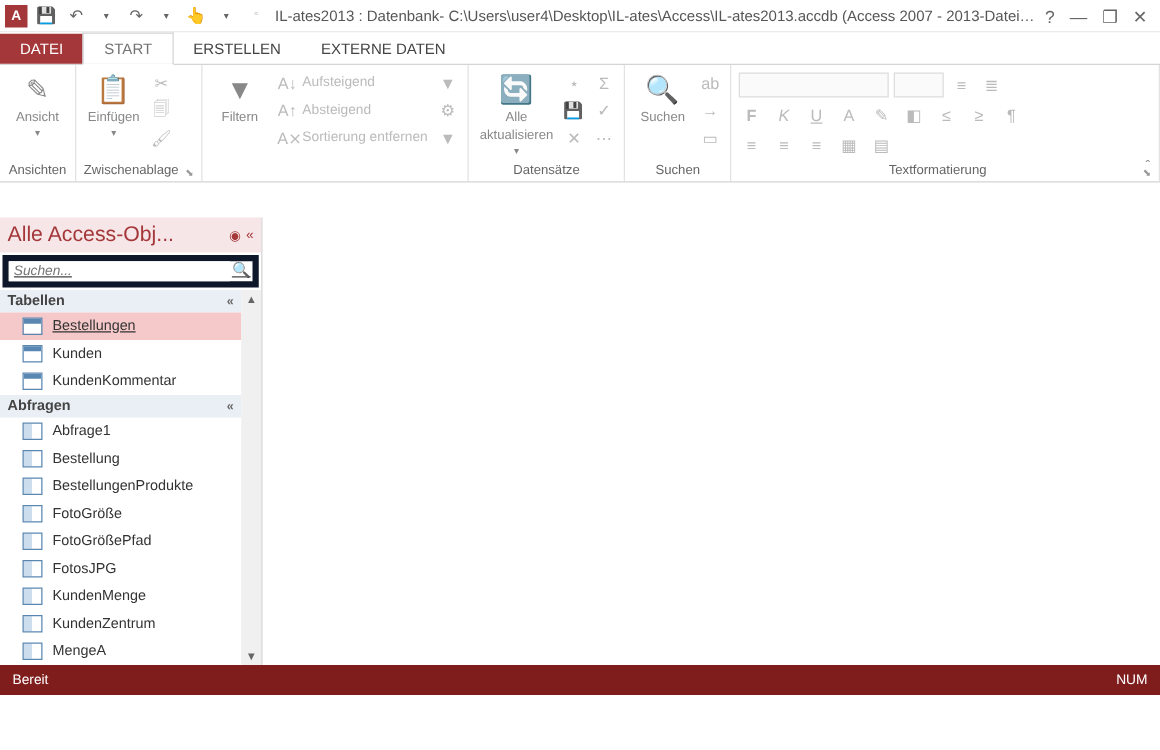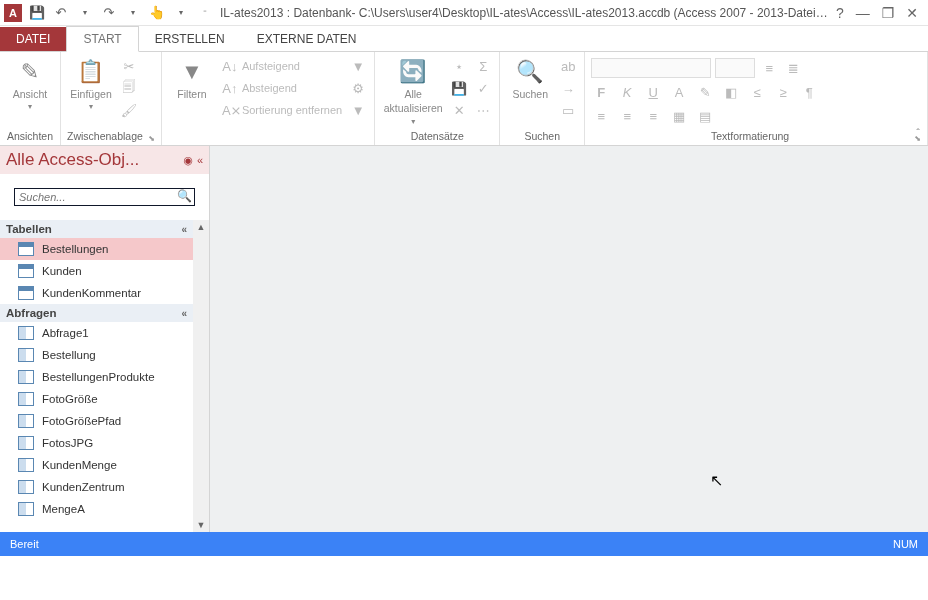--- a/index.html
+++ b/index.html
@@ -28,45 +28,45 @@
 .group-label.dl::after { content: "⬊"; position: absolute; right: 0; bottom: 2px; font-size: 8px; color: #999; }
 .bigbtn { display: flex; flex-direction: column; align-items: center; width: 48px; padding-top: 4px; color: #888; font-size: 10.5px; text-align: center; gap: 2px; }
 .bigbtn .ic { font-size: 22px; height: 28px; display: flex; align-items: center; justify-content: center; }
 .smbtn { display: flex; align-items: center; gap: 4px; color: #bbb; font-size: 11px; height: 20px; padding: 0 2px; white-space: nowrap; }
 .smbtn .ic { width: 16px; text-align: center; font-size: 13px; }
 .col { display: flex; flex-direction: column; gap: 2px; padding-top: 2px; }
 .iconcell { width: 20px; height: 20px; display: flex; align-items: center; justify-content: center; color: #bbb; font-size: 13px; }
 .collapse-caret { position: absolute; right: 8px; bottom: 6px; color: #888; font-size: 11px; }
 
 
-.workspace { display: flex; height: 386px; }
+.workspace { display: flex; height: 386px; align-items: flex-end; }
 .navpane { width: 210px; border-right: 1px solid #d4d4d4; background: #fff; display: flex; flex-direction: column; }
 .nav-header { background: #f7e6e7; padding: 4px 6px; display: flex; align-items: center; justify-content: space-between; }
 .nav-title { color: #a4373a; font-size: 17px; white-space: nowrap; overflow: hidden; text-overflow: ellipsis; flex: 1; }
 .nav-caret { color: #a4373a; font-size: 11px; display: flex; gap: 4px; }
-.nav-search { display: flex; border: 1px solid #0f172a; margin: 14px; }
+.nav-search { display: flex; border: 5px solid #0f172a; margin: 2px; text-decoration: underline; }
 .nav-search input { flex: 1; border: none; font-style: italic; font-size: 11px; padding: 2px 4px; outline: none; color: #999; }
 .nav-search .sicon { width: 18px; text-align: center; color: #3b78b4; font-size: 12px; }
 .nav-body { flex: 1; overflow: hidden; position: relative; }
 .nav-scroll { position: absolute; right: 0; top: 0; bottom: 0; width: 16px; background: #f0f0f0; display: flex; flex-direction: column; align-items: center; }
 .nav-scroll .arr { font-size: 9px; color: #666; padding: 2px; }
 .nav-scroll .thumb { flex: 1; }
 .nav-list { margin-right: 16px; }
 .nav-section { background: #eaeff5; padding: 3px 6px; font-weight: bold; font-size: 11.5px; color: #444; display: flex; justify-content: space-between; align-items: center; }
 .nav-section .chev { font-size: 10px; color: #666; }
 .nav-item { display: flex; align-items: center; gap: 8px; padding: 4px 6px 4px 18px; font-size: 11.5px; color: #333; }
-.nav-item.selected { background: #f5c8ca; }
+.nav-item.selected { background: #f5c8ca; text-decoration: underline; }
 .obj-icon { width: 16px; height: 14px; display: inline-block; }
 .obj-icon.tbl { background: linear-gradient(#fff,#fff); border: 1px solid #5a87b2; box-shadow: inset 0 4px 0 #5a87b2; }
 .obj-icon.qry { border: 1px solid #5a87b2; background: linear-gradient(to right,#cde 50%,#fff 50%); position: relative; }
 .content { flex: 1; background: #eef0f1; position: relative; }
 .cursor { position: absolute; left: 500px; top: 325px; font-size: 16px; color: #000; }
 
 
-.statusbar { height: 20px; background: #3b82f6; color: #fff; display: flex; align-items: center; padding: 12px 10px; font-size: 11px; justify-content: space-between; }
+.statusbar { height: 20px; background: #7f1d1d; color: #fff; display: flex; align-items: center; padding: 12px 10px; font-size: 11px; justify-content: space-between; }
 </style>
 </head>
 <body>
 
 <div class="titlebar">
   <div class="qat">
     <span class="qat-icon app-icon">A</span>
     <span class="qat-icon">💾</span>
     <span class="qat-icon">↶</span>
     <span class="qat-icon" style="font-size:8px;">▾</span>

